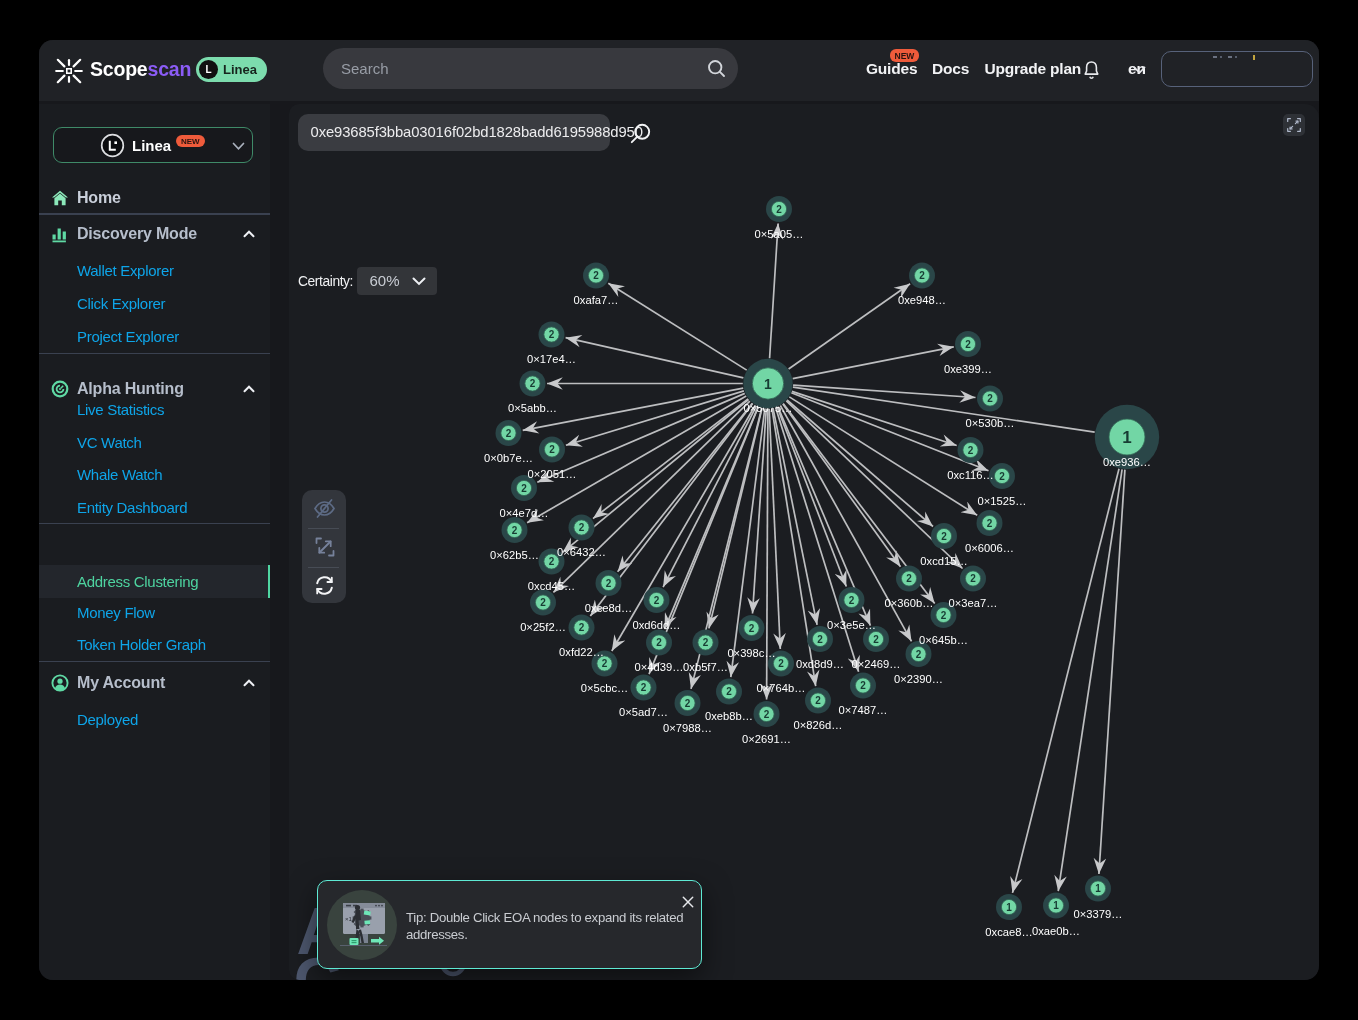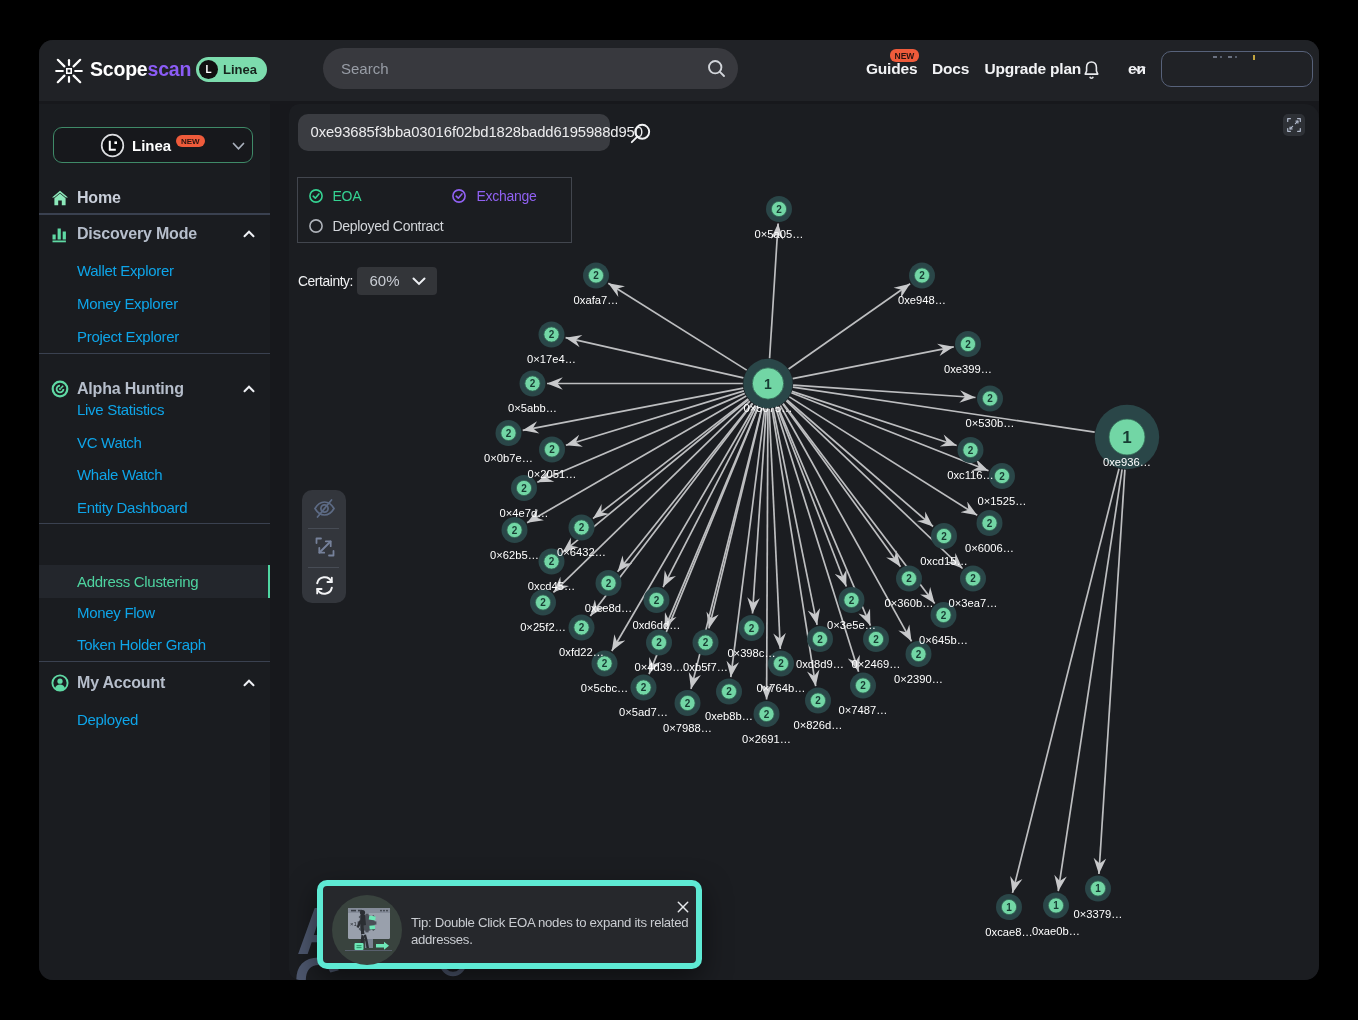--- a/index.html
+++ b/index.html
@@ -37,21 +37,21 @@
 .legend { position:absolute; left:8.5px; top:72.5px; width:275px; height:66px; border:1px solid #42464e; }
 .leg-txt { position:absolute; font-size:14px; letter-spacing:-0.3px; }
 .cert-label { position:absolute; left:9.5px; top:170px; font-size:13.8px; letter-spacing:-0.4px; color:#f0f1f3; }
 .cert-dd { position:absolute; left:68px; top:163px; width:80px; height:27.5px; background:#333539; border-radius:4px; }
 .cert-dd .ctxt { position:absolute; left:13px; top:5px; font-size:15px; color:#c9cdd4; }
 .toolbar { position:absolute; left:13.5px; top:386px; width:44px; height:113px; background:#33363c; border-radius:10px; }
 .toolbar .tb-div { position:absolute; left:6px; width:31px; height:1.5px; background:#474c55; }
 .fsbtn { position:absolute; right:14px; top:10px; width:22px; height:22px; background:#2e3136; border-radius:5px; }
 
 .bigletters { position:absolute; color:#4d576e; font-weight:bold; z-index:1; }
-.tipbox { position:absolute; left:28.5px; top:776px; width:385px; height:89px; background:#26282c; border:6px solid #5eead4; border-radius:10px; box-shadow:0 10px 28px rgba(0,0,0,0.5); z-index:2;padding-left:8px; }
+.tipbox { position:absolute; left:28.5px; top:776px; width:385px; height:89px; background:#26282c; border:1px solid #5eead4; border-radius:10px; box-shadow:0 10px 28px rgba(0,0,0,0.5); z-index:2;padding-left:8px; }
 .tip-avatar { position:absolute; left:9px; top:9px; width:70px; height:70px; border-radius:50%; background:#39433e; overflow:hidden; }
 .tip-text { position:absolute; left:88px; top:27.5px; width:302px; font-size:13.2px; letter-spacing:-0.3px; line-height:17.8px; color:#c9ccd1; }
 .tip-x { position:absolute; right:7px; top:15px; width:12px; height:12px; }
 </style>
 </head>
 <body>
 <div id="container">
 
   <div id="topbar">
     <svg class="abs" style="left:13px;top:14px" width="34" height="34" viewBox="0 0 34 34">
@@ -131,21 +131,21 @@
             <rect x="11.7" y="6.5" width="3.2" height="8"></rect>
             <rect x="1.5" y="15.5" width="13.4" height="1.8"></rect>
           </g>
         </svg>
   <div class="mh-txt">Discovery Mode</div>
   <svg class="mh-chev" width="12" height="8" viewBox="0 0 12 8" fill="none" stroke="#eef0f4" stroke-width="2" stroke-linecap="round">
           <polyline points="1.5,6.3 6,1.7 10.5,6.3"></polyline>
         </svg>
 </div>
 <div class="menu-item" style="top:158px">Wallet Explorer</div>
-<div class="menu-item" style="top:191px">Money Explorer</div>
+<div class="menu-item" style="top:191px">Click Explorer</div>
 <div class="menu-item" style="top:224px">Project Explorer</div>
 <div class="divider" style="top:248.5px"></div>
 
 <div class="menu-head" style="top:267px">
   <svg class="mh-ico" viewBox="0 0 18 18" fill="none" stroke="#5fd9a4">
           <circle cx="9" cy="9" r="7.3" stroke-width="2.2"></circle>
           <path d="M9,5.6 A3.4,3.4 0 1 0 12.4,9" stroke-width="1.8"></path>
           <circle cx="9" cy="9" r="1" fill="#5fd9a4" stroke="none"></circle>
           <line x1="9.8" y1="8.2" x2="12.2" y2="5.8" stroke-width="1.6"></line>
         </svg>
@@ -409,36 +409,20 @@
 <text x="1127.0" y="466.0" class="nlab">0xe936…</text>
 </svg>
     <div class="addr-input">
   <div class="atxt">0xe93685f3bba03016f02bd1828badd6195988d950</div>
   <svg class="abs" style="left:331px;top:8px" width="24" height="24" viewBox="0 0 24 24" fill="none" stroke="#f2f3f5" stroke-width="1.9" stroke-linecap="round">
     <circle cx="13.2" cy="9.8" r="7"></circle>
           <line x1="8.1" y1="14.9" x2="2.8" y2="20.2"></line>
   </svg>
 </div>
 
-<div class="legend">
-  <svg class="abs" style="left:11px;top:11.5px" width="14" height="14" viewBox="0 0 14 14" fill="none" stroke="#35d392" stroke-width="1.6">
-          <circle cx="7" cy="7" r="6.1"></circle>
-          <polyline points="4.2,7.2 6.3,9.2 9.9,4.9" stroke-linecap="round" stroke-linejoin="round"></polyline>
-        </svg>
-  <div class="leg-txt" style="left:34.5px;top:10.5px;color:#35d392">EOA</div>
-  <svg class="abs" style="left:154px;top:11.5px" width="14" height="14" viewBox="0 0 14 14" fill="none" stroke="#9061f2" stroke-width="1.6">
-          <circle cx="7" cy="7" r="6.1"></circle>
-          <polyline points="4.2,7.2 6.3,9.2 9.9,4.9" stroke-linecap="round" stroke-linejoin="round"></polyline>
-        </svg>
-  <div class="leg-txt" style="left:178.5px;top:10.5px;color:#9061f2">Exchange</div>
-  <svg class="abs" style="left:11px;top:41.5px" width="14" height="14" viewBox="0 0 14 14" fill="none" stroke="#aeb2b9" stroke-width="1.6">
-          <circle cx="7" cy="7" r="6.1"></circle>
-        </svg>
-  <div class="leg-txt" style="left:34.5px;top:40.5px;color:#d3d6da">Deployed Contract</div>
-</div>
 
 <div class="cert-label">Certainty:</div>
 <div class="cert-dd">
   <div class="ctxt">60%</div>
   <svg class="abs" style="right:11px;top:10px" width="14" height="9" viewBox="0 0 14 9" fill="none" stroke="#eef0f4" stroke-width="2" stroke-linecap="round">
           <polyline points="1.5,1.5 7,6.9 12.5,1.5"></polyline>
         </svg>
 </div>
 
 <div class="toolbar">

